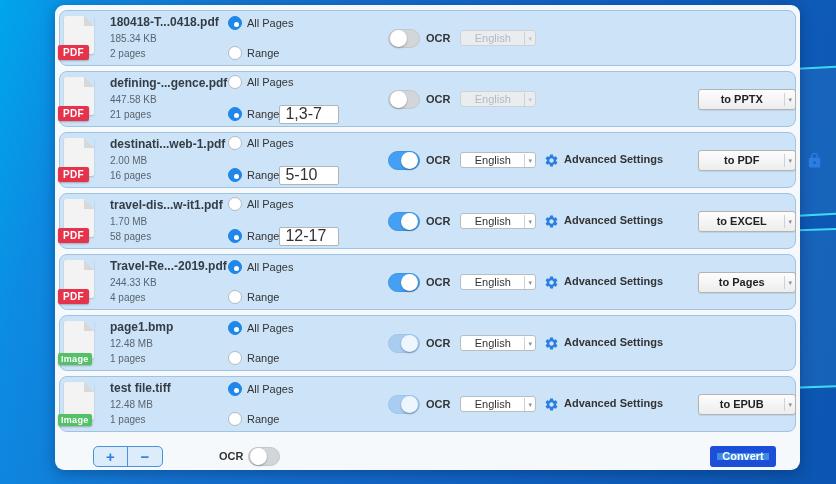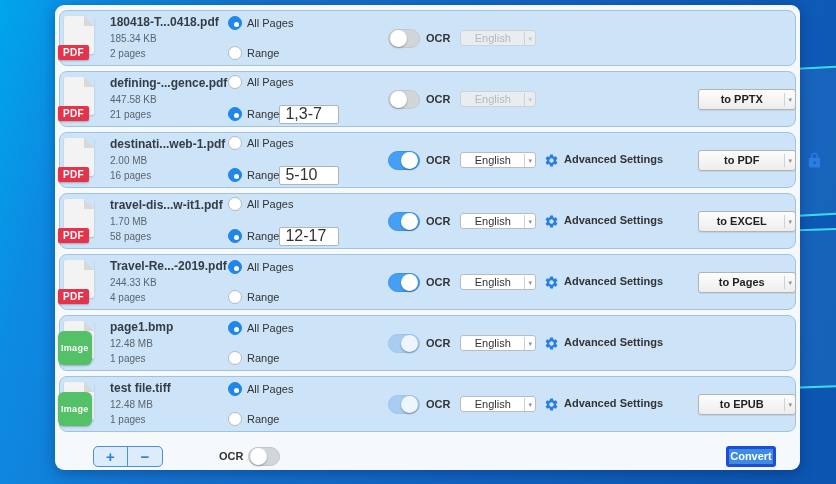--- a/index.html
+++ b/index.html
@@ -23,21 +23,21 @@
   
   .file-icon { width:38px; height:44px; position:relative; flex:0 0 38px; }
   .page { position:absolute; left:4px; top:0; width:30px; height:38px; background:#f3f3f3;
     border-radius:2px; box-shadow:0 1px 2px rgba(0,0,0,.18); }
   .fold { position:absolute; left:24px; top:0; width:0; height:0;
     border-left:10px solid #d8d8d8; border-top:10px solid #cde4f8; }
   .badge { position:absolute; left:-2px; bottom:0; color:#fff; font-weight:bold;
     font-size:10px; padding:2px 5px; border-radius:2px; letter-spacing:.3px;
     box-shadow:0 1px 2px rgba(0,0,0,.25); }
   .badge.pdf { background:#e5334b; }
-  .badge.image { background:#54c168; font-size:9px; padding:12px 3px;border-radius:6px; }
+  .badge.image { background:#54c168; font-size:9px; padding:1px 3px; }
 
   .file-info { margin-left:12px; width:110px; flex:0 0 110px; }
   .filename { font-size:12px; color:#343c45; font-weight:bold; margin-bottom:3px; white-space:nowrap; }
   .filemeta { font-size:10px; color:#59646f; line-height:1.45; }
 
   
   .pages-col { width:152px; flex:0 0 152px; margin-left:8px; display:flex; flex-direction:column; gap:16px; }
   .radio-row { display:flex; align-items:center; font-size:11px; color:#333; }
   .radio { width:14px; height:14px; border-radius:50%; margin-right:5px;
     background:#fff; border:1px solid #b3bac1; position:relative; flex:0 0 14px; }
@@ -89,22 +89,22 @@
 
   
   .footer { display:flex; align-items:center; height:38px; padding:0 24px 0 38px; }
   .seg { display:flex; border:1.5px solid #4a90e0; border-radius:5px; background:#ddecfa;
     overflow:hidden; }
   .seg-btn { width:34px; height:19px; display:flex; align-items:center; justify-content:center;
     color:#2a7de1; font-size:15px; font-weight:bold; cursor:pointer; line-height:1; }
   .seg-btn:first-child { border-right:1.5px solid #4a90e0; }
   .footer-ocr { display:flex; align-items:center; margin-left:56px; }
   .footer-ocr .ocr-label { margin:0 5px 0 0; }
-  .convert-btn { margin-left:auto; width:50px; height:21px; background:#3f8be0; color:#fff;
-    border:3px solid #1d4ed8; border-radius:3px; font-size:11px; font-weight:bold;
+  .convert-btn { margin-left:auto; width:66px; height:21px; background:#3f8be0; color:#fff;
+    border:7px solid #1d4ed8; border-radius:3px; font-size:11px; font-weight:bold;
     display:flex; align-items:center; justify-content:center; cursor:pointer; }
 </style>
 </head>
 <body>
 
 <div class="desktop">
   <div class="pane pane1"></div>
   <div class="pane pane2"></div>
 
   <div class="window">

